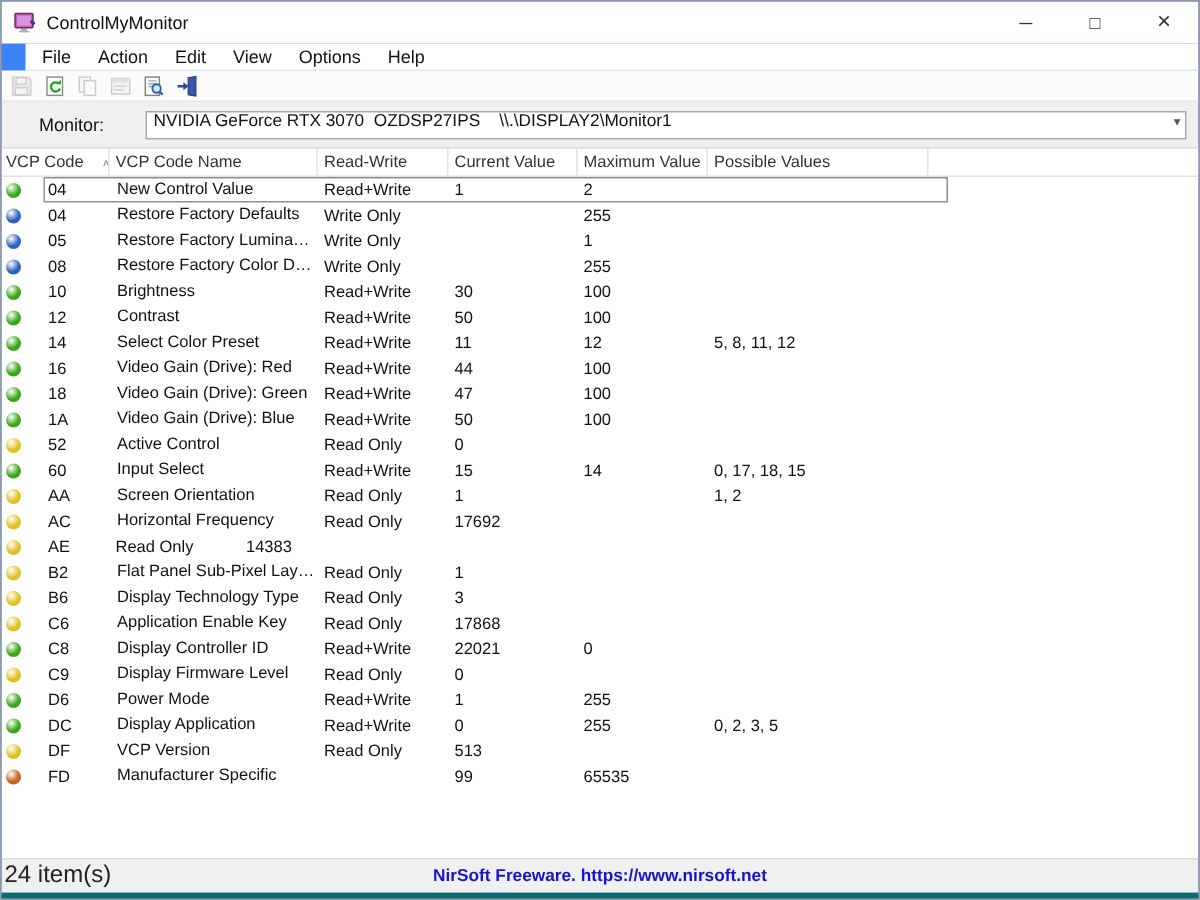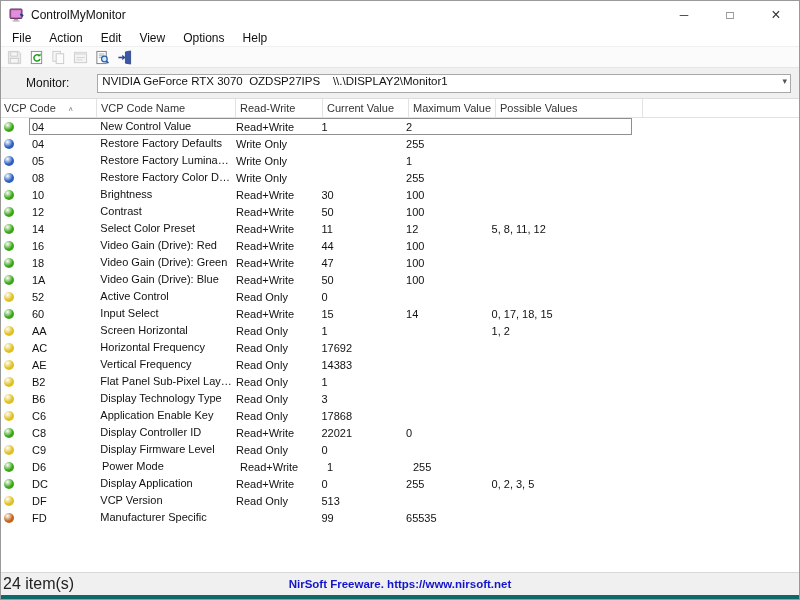--- a/index.html
+++ b/index.html
@@ -12,21 +12,21 @@
   .titlebar{height:28px;display:flex;align-items:center;background:#fff;flex:0 0 auto;}
   .app-icon{margin:0 6px 0 8px;display:flex;align-items:center;}
   .title-text{font-size:12px;color:#111;}
   .win-controls{margin-left:auto;display:flex;height:100%;}
   .winbtn{width:46px;height:100%;display:flex;align-items:center;justify-content:center;
           font-size:12px;color:#333;cursor:default;}
   .winbtn.close{font-size:16px;}
 
   
   .menubar{height:17px;display:flex;align-items:center;background:#fff;flex:0 0 auto;
-           border-bottom:1px solid #f0f0f0;padding-left:2px;}
+           border-bottom:1px solid #f0f0f0;padding-left:2px;margin-left:16px;}
   .menu-item{font-size:12px;color:#111;padding:0 9px;height:100%;display:flex;align-items:center;}
 
   
   .toolbar{height:20px;display:flex;align-items:center;background:#fbfbfb;flex:0 0 auto;
            border-bottom:1px solid #e6e6e6;padding-left:5px;gap:5px;}
   .tbtn{width:17px;height:17px;display:flex;align-items:center;justify-content:center;}
   .tbtn.disabled{opacity:.5;filter:grayscale(60%);}
 
   
   .monitor-panel{height:30px;background:#f0f0f0;flex:0 0 auto;display:flex;align-items:center;
@@ -38,21 +38,21 @@
   .combo-chevron{position:absolute;right:3px;top:1px;font-size:9px;color:#555;}
 
   
   .list-area{flex:1;background:#fff;overflow:hidden;display:flex;flex-direction:column;}
   .list-header{height:18px;display:flex;flex:0 0 auto;border-bottom:1px solid #e2e2e2;
                background:#fff;align-items:stretch;}
   .hcell{font-size:11px;color:#333;display:flex;align-items:center;box-sizing:border-box;
          border-right:1px solid #e2e2e2;padding-left:4px;white-space:nowrap;overflow:hidden;}
   .hcell.c1{padding-left:3px;}
   .sort{font-size:8px;color:#888;margin-left:12px;transform:scaleY(.8);}
-  .c1{width:96px;} .c2{width:139px;} .c3{width:87px;} .c4{width:86px;} .c5{width:87px;} .c6{width:147px;}
+  .c1{width:72px;} .c2{width:139px;} .c3{width:87px;} .c4{width:86px;} .c5{width:87px;} .c6{width:147px;}
   .list-body{flex:1;}
   .row{height:17px;display:flex;align-items:center;width:631px;position:relative;}
   .cell{font-size:11px;color:#111;box-sizing:border-box;padding-left:4px;white-space:nowrap;
         overflow:hidden;text-overflow:ellipsis;display:flex;align-items:center;height:100%;}
   .cell.name{padding-left:5px;display:block;line-height:17px;}
   .dot{width:10px;height:10px;border-radius:50%;flex:0 0 auto;margin:0 9px 0 0;display:inline-block;}
   .cell.c1{padding-left:3px;}
   .code{padding-left:9px;}
   .row.selected::after{content:"";position:absolute;left:28px;right:0;top:0;bottom:0;
         border:1px solid #8f8f8f;pointer-events:none;}
@@ -305,21 +305,21 @@
     <span class="cell c4 cur">15</span>
     <span class="cell c5 max">14</span>
     <span class="cell c6 pos">0, 17, 18, 15</span>
   </div>
 
   <div class="row">
     <span class="cell c1">
             <i class="dot" style="background: radial-gradient(circle at 35% 30%, rgba(255, 255, 255, 0.85) 0%, rgb(223, 192, 32) 55%, rgb(223, 192, 32) 78%, rgba(0, 0, 0, 0.45) 130%);"></i>
             <span class="code">AA</span>
           </span>
-    <span class="cell c2 name">Screen Horizontal</span>
+    <span class="cell c2 name">Screen Orientation</span>
     <span class="cell c3 rw">Read Only</span>
     <span class="cell c4 cur">1</span>
     <span class="cell c5 max"></span>
     <span class="cell c6 pos">1, 2</span>
   </div>
 
   <div class="row">
     <span class="cell c1">
             <i class="dot" style="background: radial-gradient(circle at 35% 30%, rgba(255, 255, 255, 0.85) 0%, rgb(223, 192, 32) 55%, rgb(223, 192, 32) 78%, rgba(0, 0, 0, 0.45) 130%);"></i>
             <span class="code">AC</span>
@@ -329,21 +329,20 @@
     <span class="cell c4 cur">17692</span>
     <span class="cell c5 max"></span>
     <span class="cell c6 pos"></span>
   </div>
 
   <div class="row">
     <span class="cell c1">
             <i class="dot" style="background: radial-gradient(circle at 35% 30%, rgba(255, 255, 255, 0.85) 0%, rgb(223, 192, 32) 55%, rgb(223, 192, 32) 78%, rgba(0, 0, 0, 0.45) 130%);"></i>
             <span class="code">AE</span>
           </span>
-    <span class="cell c2 name">Vertical Frequency</span>
     <span class="cell c3 rw">Read Only</span>
     <span class="cell c4 cur">14383</span>
     <span class="cell c5 max"></span>
     <span class="cell c6 pos"></span>
   </div>
 
   <div class="row">
     <span class="cell c1">
             <i class="dot" style="background: radial-gradient(circle at 35% 30%, rgba(255, 255, 255, 0.85) 0%, rgb(223, 192, 32) 55%, rgb(223, 192, 32) 78%, rgba(0, 0, 0, 0.45) 130%);"></i>
             <span class="code">B2</span>

